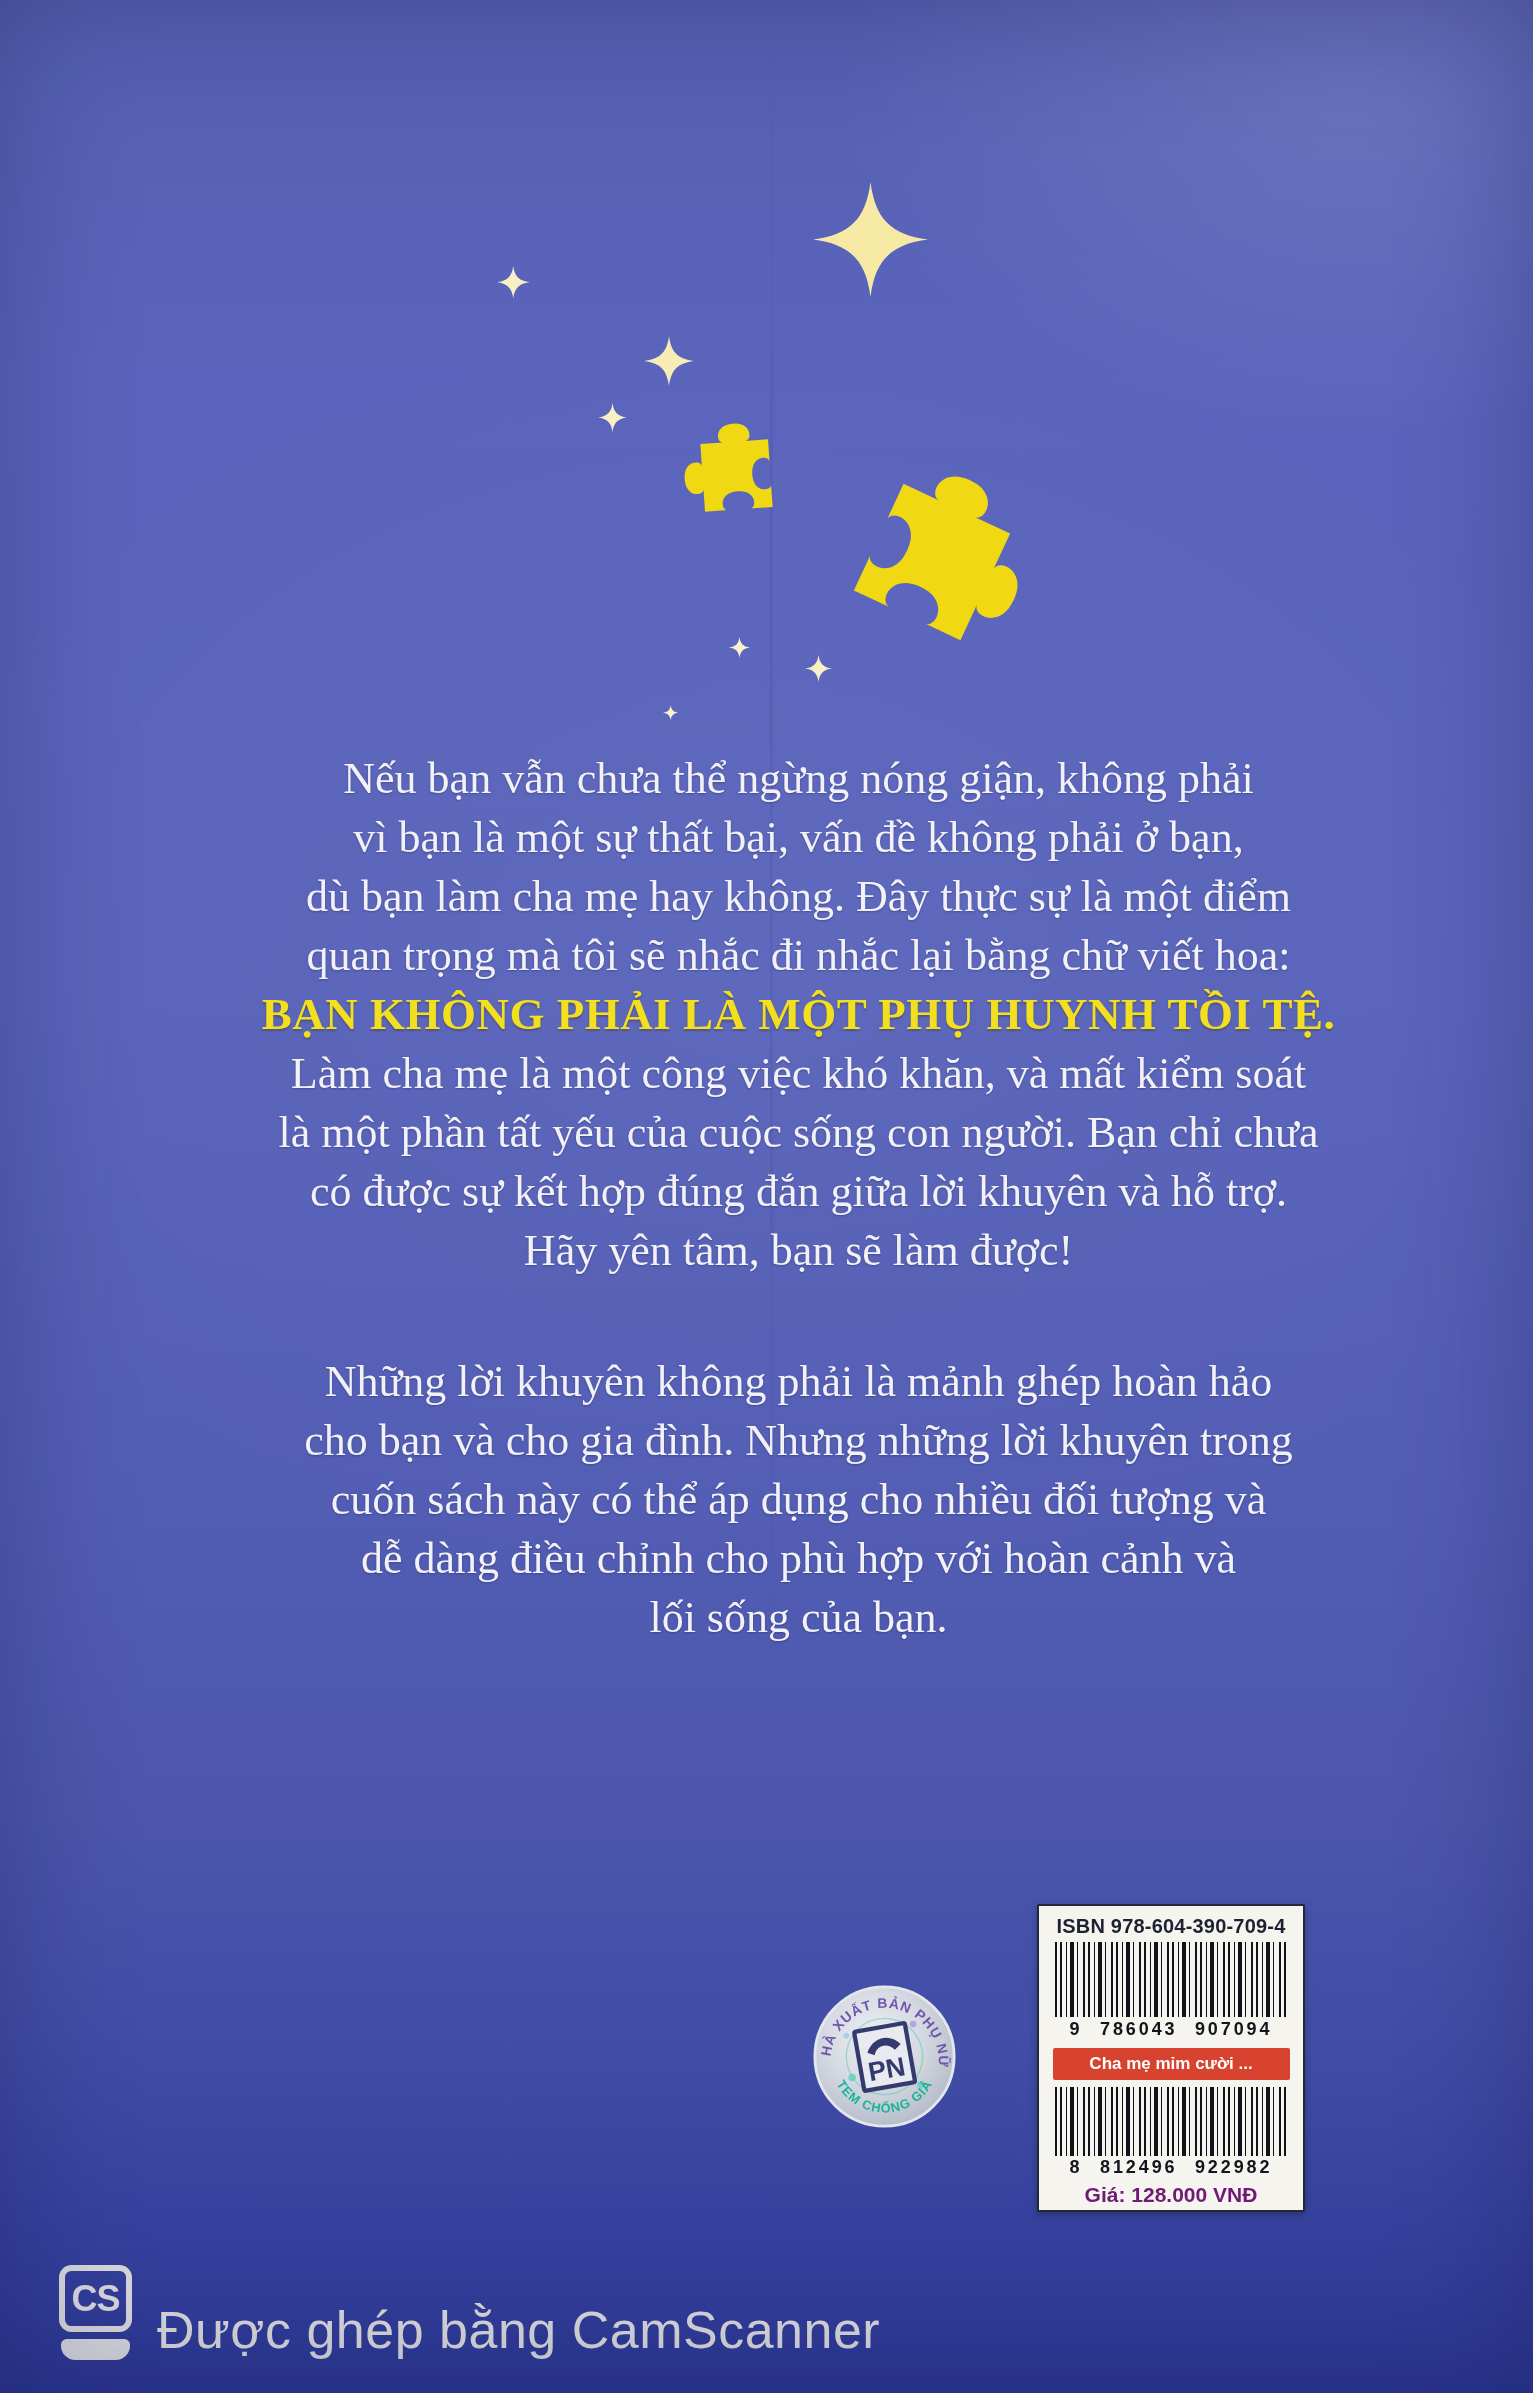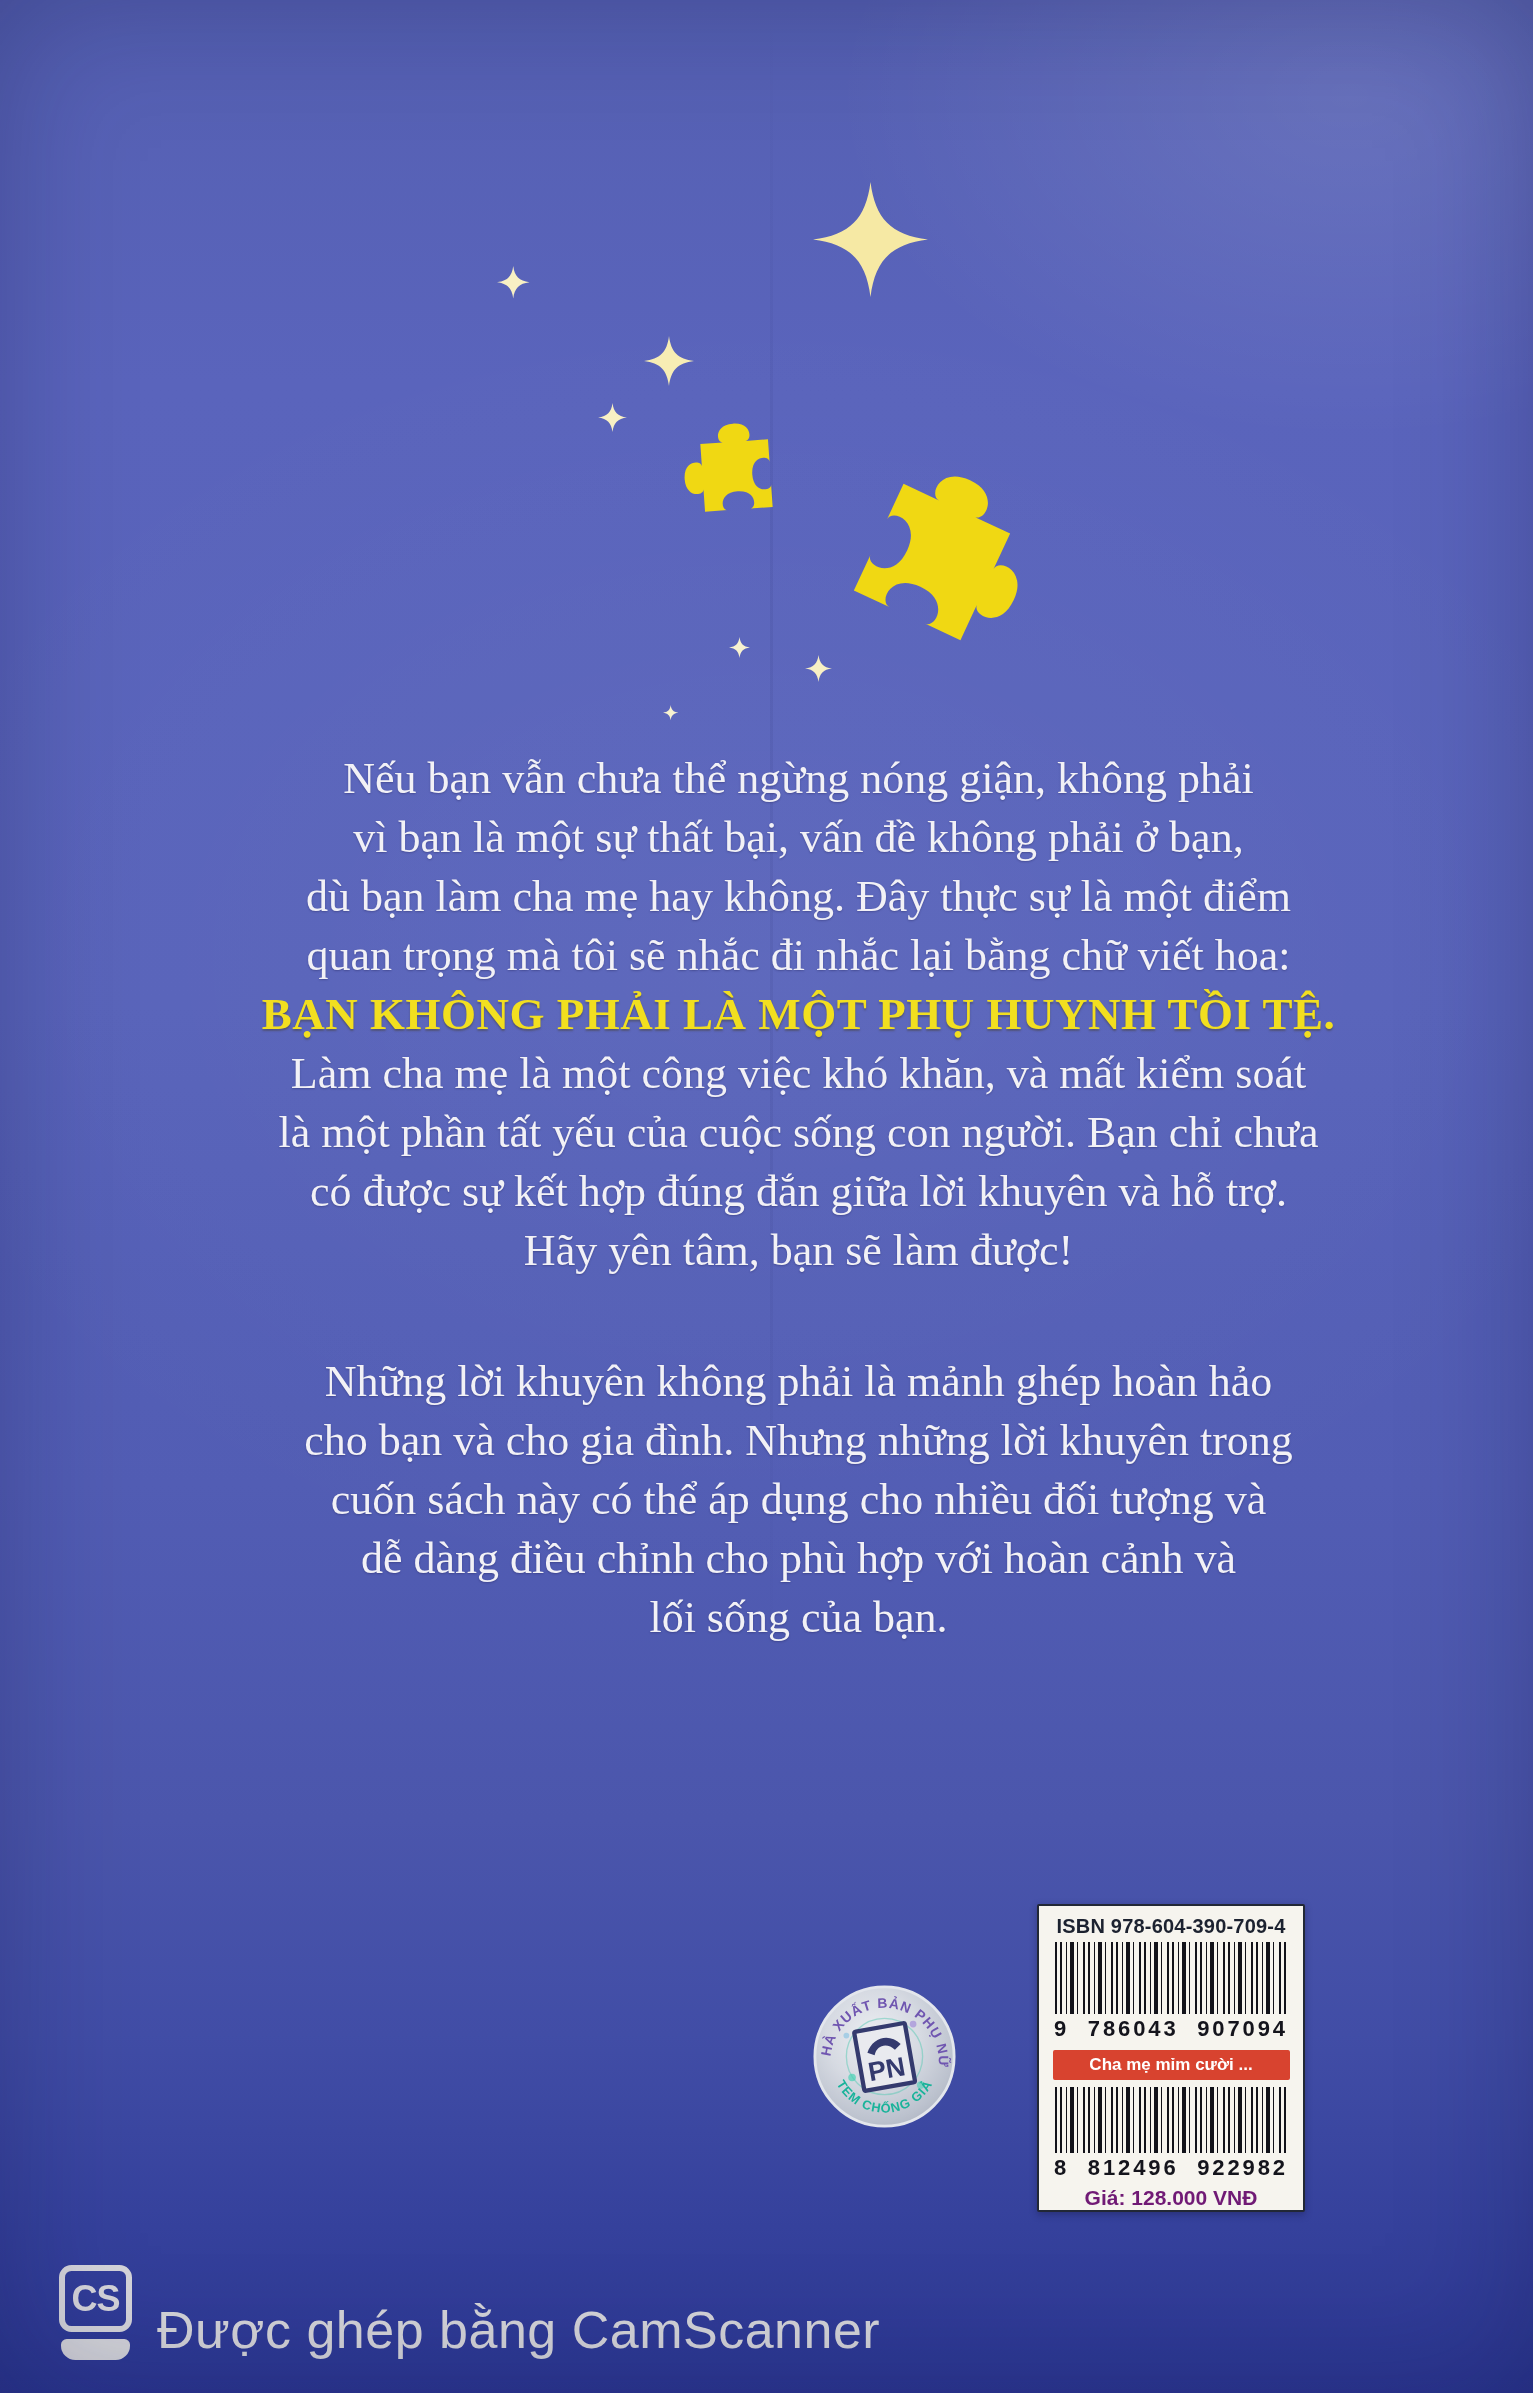--- a/index.html
+++ b/index.html
@@ -29,21 +29,21 @@
   
   .isbn-label{position:absolute;left:1037px;top:1904px;width:268px;height:308px;
     background:#f6f4ee;border:2.9px solid #222836;border-radius:1.9px;box-sizing:border-box;
     font-family:"Liberation Sans",sans-serif;display:flex;flex-direction:column;
     align-items:center;padding-top:8.6px;box-shadow:0 2.9px 7.6px rgba(20,20,60,0.35);}
   .isbn-number{font-size:20px;font-weight:600;color:#1c2230;letter-spacing:0.2px;white-space:nowrap;}
   .bars{width:233px;height:75px;margin-top:4.8px;
     background-image:
       repeating-linear-gradient(90deg,#12121a 0 1.9px,rgba(0,0,0,0) 1.9px 4.8px,#12121a 4.8px 6.7px,rgba(0,0,0,0) 6.7px 11.5px,#12121a 11.5px 12.4px,rgba(0,0,0,0) 12.4px 15.3px,#12121a 15.3px 19px,rgba(0,0,0,0) 19px 22px,#12121a 22px 23px,rgba(0,0,0,0) 23px 28px);}
   .bars2{height:69px;margin-top:6.7px;}
-  .barcode-digits{font-size:22px;font-weight:600;color:#14141c;margin-top:1.9px;
+  .barcode-digits{font-size:18px;font-weight:600;color:#14141c;margin-top:1.9px;
     letter-spacing:2.9px;word-spacing:9.6px;white-space:nowrap;text-align:center;}
   .red-tag{width:237px;height:32px;margin-top:7.6px;background:#d8432f;color:#ffffff;
     font-size:17px;font-weight:bold;display:flex;align-items:center;justify-content:center;
     border-radius:1.9px;white-space:nowrap;}
   .price{font-size:21px;font-weight:bold;color:#701a75;margin-top:4.8px;white-space:nowrap;}
 
   
   .stamp{position:absolute;left:813px;top:1985px;width:143px;height:143px;}
 
   

